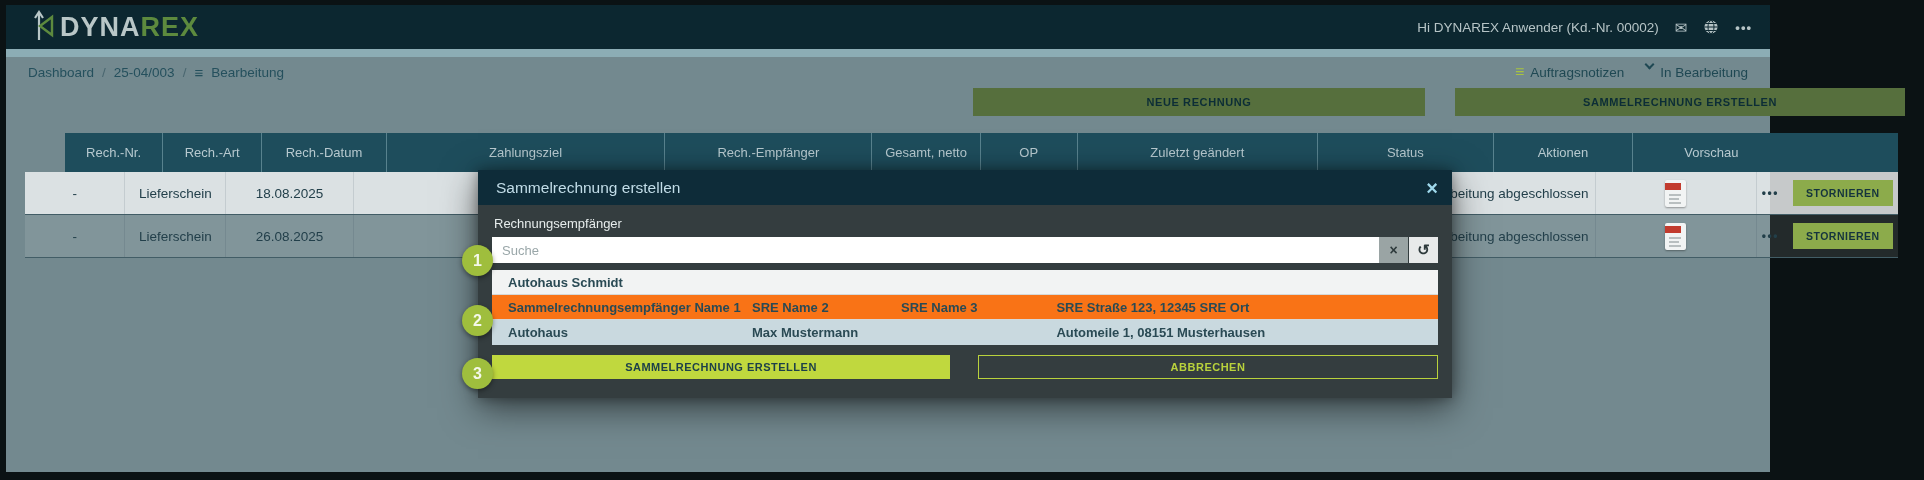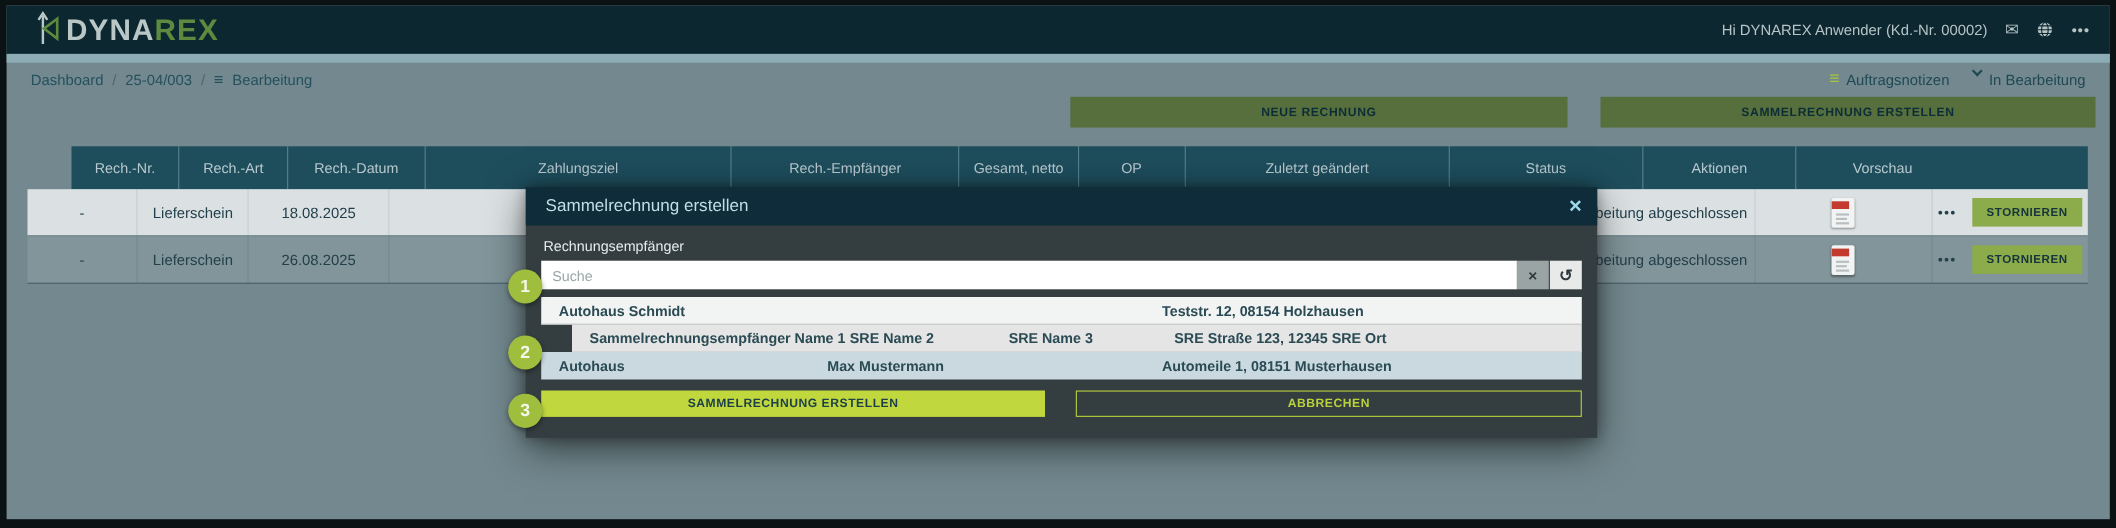--- a/index.html
+++ b/index.html
@@ -1,20 +1,20 @@
 <!DOCTYPE html>
 <html><head>
 <meta charset="utf-8">
 <style>
   * { margin:0; padding:0; box-sizing:border-box; }
   html,body { width:1924px; height:480px; overflow:hidden; }
   body { background:#0b1214; font-family:"Liberation Sans", sans-serif; position:relative; }
 
   
-  .app { position:absolute; left:6px; top:5px; width:1912px; height:467px; background:#73898f; }
+  .app { position:absolute; left:6px; top:5px; width:1764px; height:467px; background:#73898f; }
 
   
   .topbar { position:absolute; left:0; top:0; width:100%; height:44px; background:#0c2730; display:flex; align-items:center; justify-content:space-between; padding:0 18px 0 24px; }
   .logo { display:flex; align-items:center; gap:4px; }
   .logo-text { font-size:27px; font-weight:bold; letter-spacing:1px; }
   .logo-dyna { color:#b9c7c7; }
   .logo-rex  { color:#5d8a3e; }
   .user-area { display:flex; align-items:center; gap:16px; }
   .greeting { color:#b6c4c6; font-size:13.5px; }
   .hdr-icon { color:#b6c4c6; font-size:15px; line-height:1; cursor:pointer; display:flex; align-items:center; }
@@ -69,21 +69,21 @@
   .field-label { color:#e6ecec; font-size:13px; margin:3px 0 6px 2px; }
   .search-row { display:flex; height:26px; }
   .search-input { flex:1; border:none; outline:none; background:#ffffff; font-size:13px; color:#33484f; padding:0 10px; font-family:"Liberation Sans", sans-serif; }
   .search-input::placeholder { color:#9aa7a9; }
   .sq-btn { width:29px; display:flex; align-items:center; justify-content:center; cursor:pointer; font-weight:bold; }
   .btn-clear { background:#9aa4a4; color:#2e3a3c; font-size:14px; }
   .btn-undo { background:#e8eaea; color:#2e3a3c; font-size:15px; margin-left:1px; }
   .picker-list { margin-top:7px;font-weight:bold; }
   .pick-row { display:grid; grid-template-columns:26.7% 16.3% 17% auto; align-items:center; height:25px; padding:0 16px; font-size:13px; color:#2a4a54; cursor:pointer; border-bottom:1px solid #d5d8d8; }
   .pick-row.alt0 { background:#f2f3f3; }
-  .pick-row.alt1 { background:#e5e5e5;margin-left:28px; }
+  .pick-row.alt1 { background:#f97316; }
   .pick-row.sel { background:#c9d9df; border-bottom:none; }
   .modal-btns { display:flex; margin-top:10px; gap:28px; }
   .btn-submit { flex:1; height:24px; background:#c0d83e; color:#1d4049; font-size:11px; font-weight:bold; letter-spacing:.5px; display:flex; align-items:center; justify-content:center; cursor:pointer; }
   .btn-cancel { flex:1; height:24px; background:transparent; border:1px solid #b9d23c; color:#b9d23c; font-size:11px; font-weight:bold; letter-spacing:.5px; display:flex; align-items:center; justify-content:center; cursor:pointer; }
 
   
   .badge { position:absolute; width:31px; height:31px; border-radius:50%; background:#9fbe3d; color:#f4f8ea; font-size:16px; font-weight:bold; display:flex; align-items:center; justify-content:center; z-index:20; box-shadow:0 2px 5px rgba(0,0,0,.4); }
   .bd1 { left:456px; top:240px; }
   .bd2 { left:456px; top:300px; }
   .bd3 { left:456px; top:353px; }
@@ -219,21 +219,20 @@
       <div class="search-row">
         <input class="search-input" type="text" placeholder="Suche" style="">
         <span class="sq-btn btn-clear">×</span>
         <span class="sq-btn btn-undo">↺</span>
       </div>
       <div class="picker-list">
         <div class="pick-row alt0">
           <span>Autohaus Schmidt</span>
           <span></span>
           <span></span>
-          <span>Teststr. 12, 08154 Holzhausen</span>
         </div>
         <div class="pick-row alt1">
           <span>Sammelrechnungsempfänger Name 1</span>
           <span>SRE Name 2</span>
           <span>SRE Name 3</span>
           <span>SRE Straße 123, 12345 SRE Ort</span>
         </div>
         <div class="pick-row sel">
           <span>Autohaus</span>
           <span>Max Mustermann</span>

